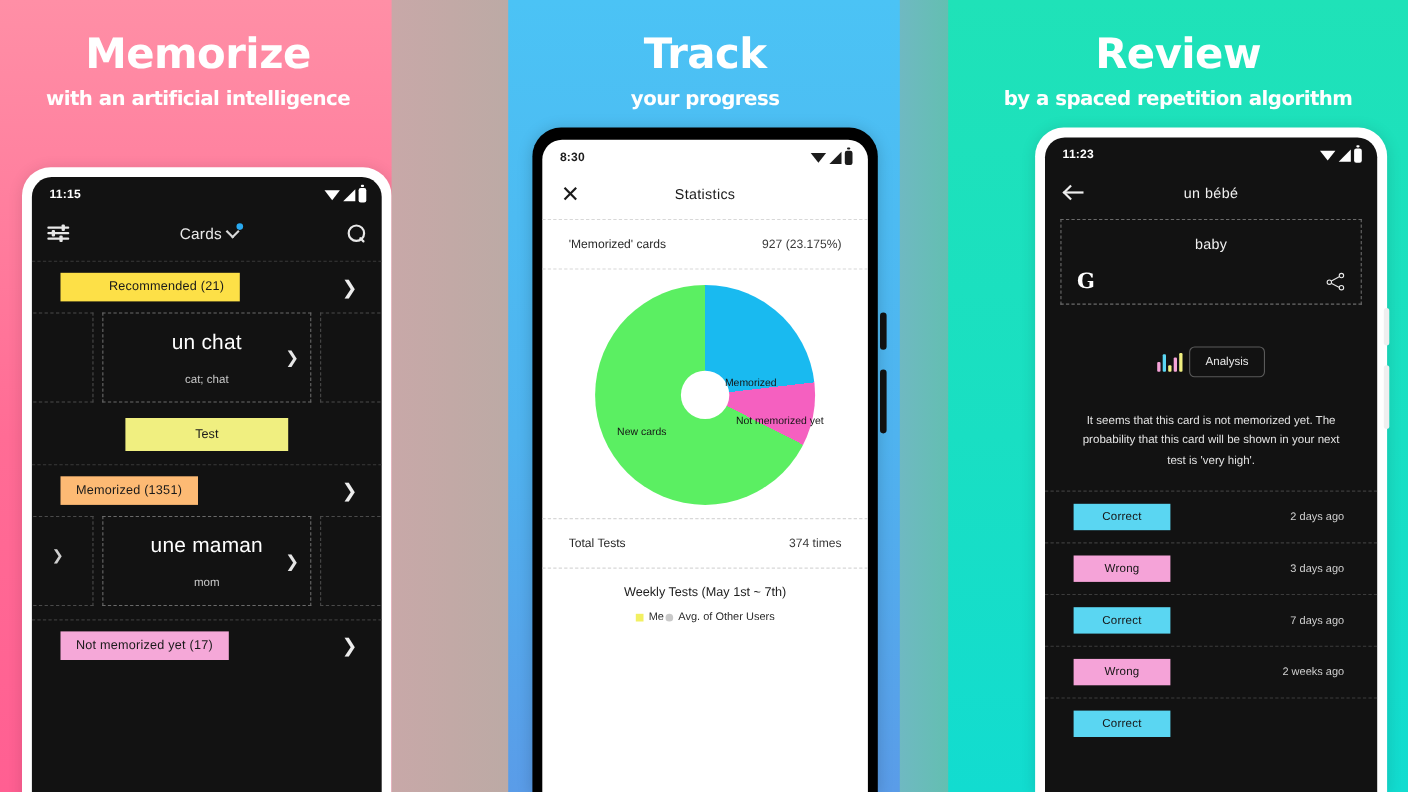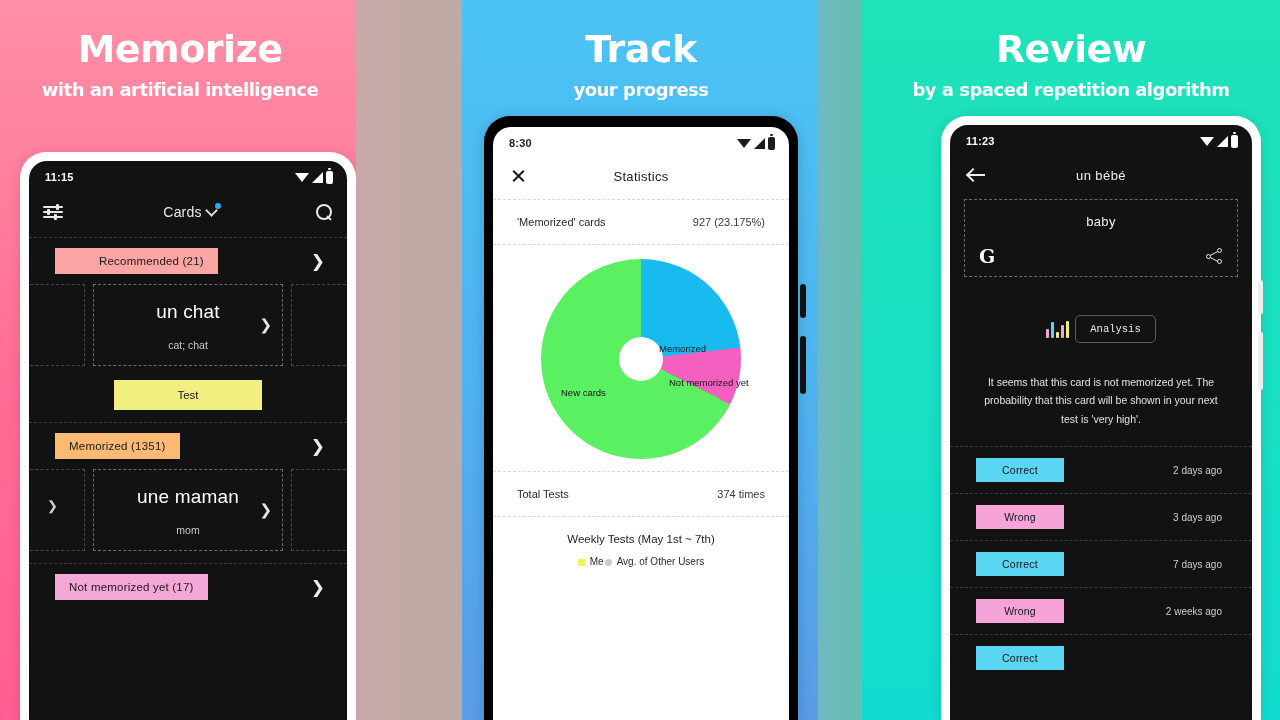--- a/index.html
+++ b/index.html
@@ -69,21 +69,21 @@
   .ic-tune b:nth-of-type(1) { top: -1px; left: 13px; }
   .ic-tune b:nth-of-type(2) { top: 4px; left: 4px; }
   .ic-tune b:nth-of-type(3) { top: 9px; left: 11px; }
   .ic-search { width: 17px; height: 17px; position: relative; }
   .ic-search:before { content:''; position:absolute; width:12px; height:12px; border:2px solid #e8e8e8; border-radius:50%; left:0; top:0; }
   .ic-search:after { content:''; position:absolute; width:6px; height:2px; background:#e8e8e8; transform:rotate(45deg); left:10px; top:13px; border-radius:1px; }
 
   .dash-row-sep { border-top: 1px dashed #3a3a3a; }
   .section { position: relative; padding: 10px 0 12px; }
   .chip { display: inline-block; font-size: 11.5px; color: #1a1a1a; padding: 7px 14px; letter-spacing: .2px; }
-  .chip-yellow { background: #fca5a5; padding-left: 44px; }
+  .chip-yellow { background: #fde047; padding-left: 44px; }
   .chip-blue   { background: #fdba74; }
   .chip-pink   { background: #f5a8d8; }
   .chip-row { display: flex; align-items: center; justify-content: space-between; padding: 0 22px 0 26px; }
   .arrow-r { color: #ededed; font-size: 17px; line-height: 1; }
 
   .carousel { display: flex; align-items: stretch; gap: 8px; padding: 10px 0 0; position: relative; }
   .card-ghost { flex: 0 0 60px; border: 1px dashed #4a4a4a; margin-left: -32px; }
   .card-ghost-r { flex: 0 0 60px; border: 1px dashed #4a4a4a; margin-right: -32px; }
   .card-main { flex: 1 1 auto; border: 1px dashed #6a6a6a; display: flex; flex-direction: column;
                align-items: center; justify-content: center; padding: 16px 0 14px; position: relative; }
@@ -132,21 +132,21 @@
   .ic-share i:nth-child(1){ left:11px; top:0; }
   .ic-share i:nth-child(2){ left:0;  top:6px; }
   .ic-share i:nth-child(3){ left:11px; top:11px; }
   .ic-share b { position:absolute; width:8px; height:1.4px; background:#e7e7e7; }
   .ic-share b:nth-of-type(1){ left:4px; top:5px; transform: rotate(-28deg); }
   .ic-share b:nth-of-type(2){ left:4px; top:11px; transform: rotate(28deg); }
 
   .analysis-row { display:flex; align-items:center; justify-content:center; gap: 6px; padding: 38px 0 0; }
   .bars-icon { display:flex; align-items:flex-end; gap: 2px; height: 18px; }
   .bars-icon i { width: 3px; border-radius: 1px; }
-  .analysis-btn { border: 1px solid #5a5a5a; border-radius: 5px; color:#e8e8e8; font-size: 10.5px; padding: 7px 14px; font-family: Liberation Mono, monospace; }
+  .analysis-btn { border: 1px solid #5a5a5a; border-radius: 5px; color:#e8e8e8; font-size: 10.5px; padding: 7px 14px; }
 
   .analysis-text { color:#e2e2e2; font-size: 10.5px; line-height: 1.75; text-align:center; padding: 30px 26px 18px; }
   .hist-row { display:flex; align-items:center; justify-content:space-between;
               border-top: 1px dashed #3c3c3c; padding: 11px 30px 11px 26px; }
   .hist-badge { font-size: 10.5px; color:#161616; width: 88px; text-align:center; padding: 6px 0; letter-spacing:.2px; }
   .badge-correct { background:#5ad6f2; }
   .badge-wrong   { background:#f5a3d8; }
   .hist-time { font-size: 10px; color:#cfcfcf; }
 </style>
 </head>

